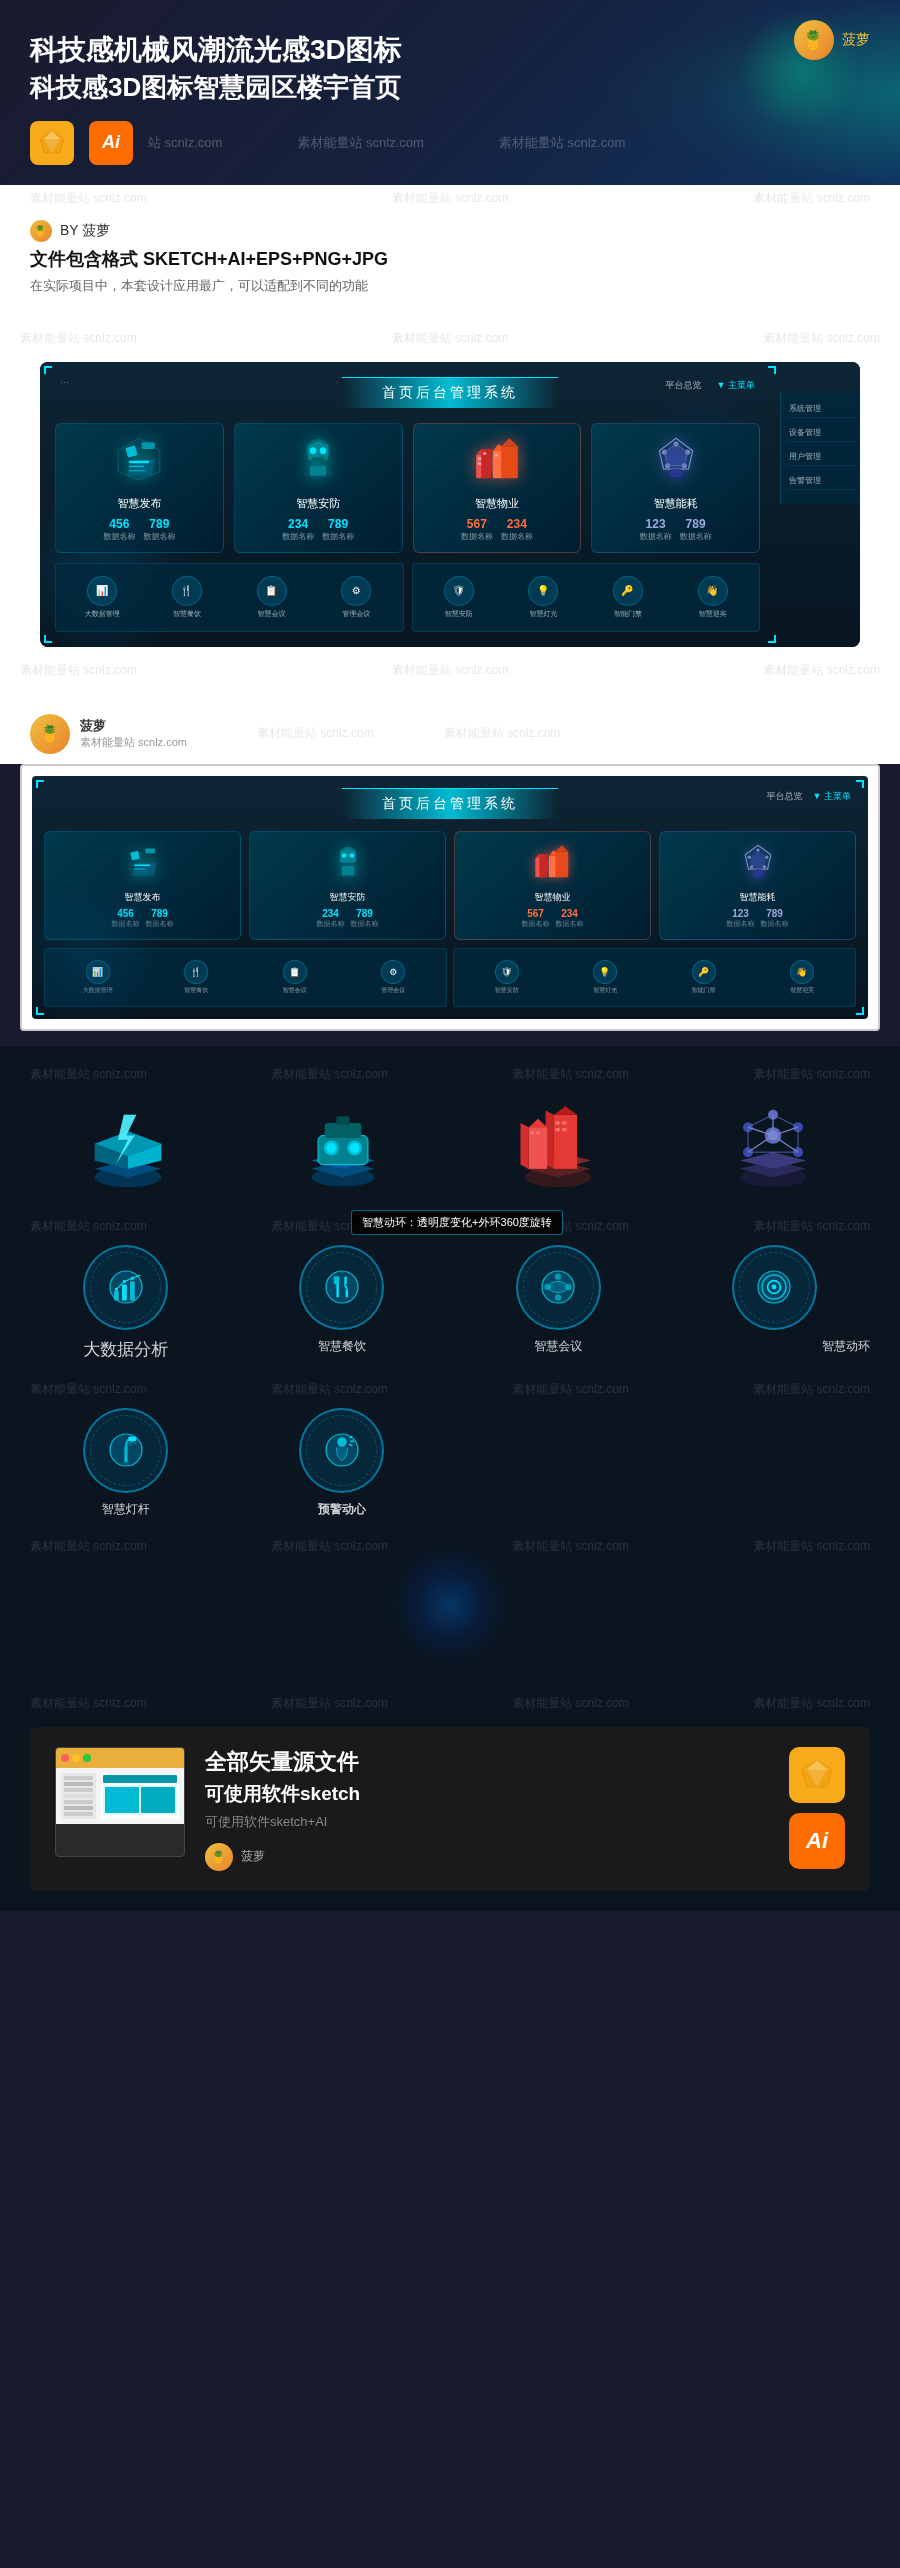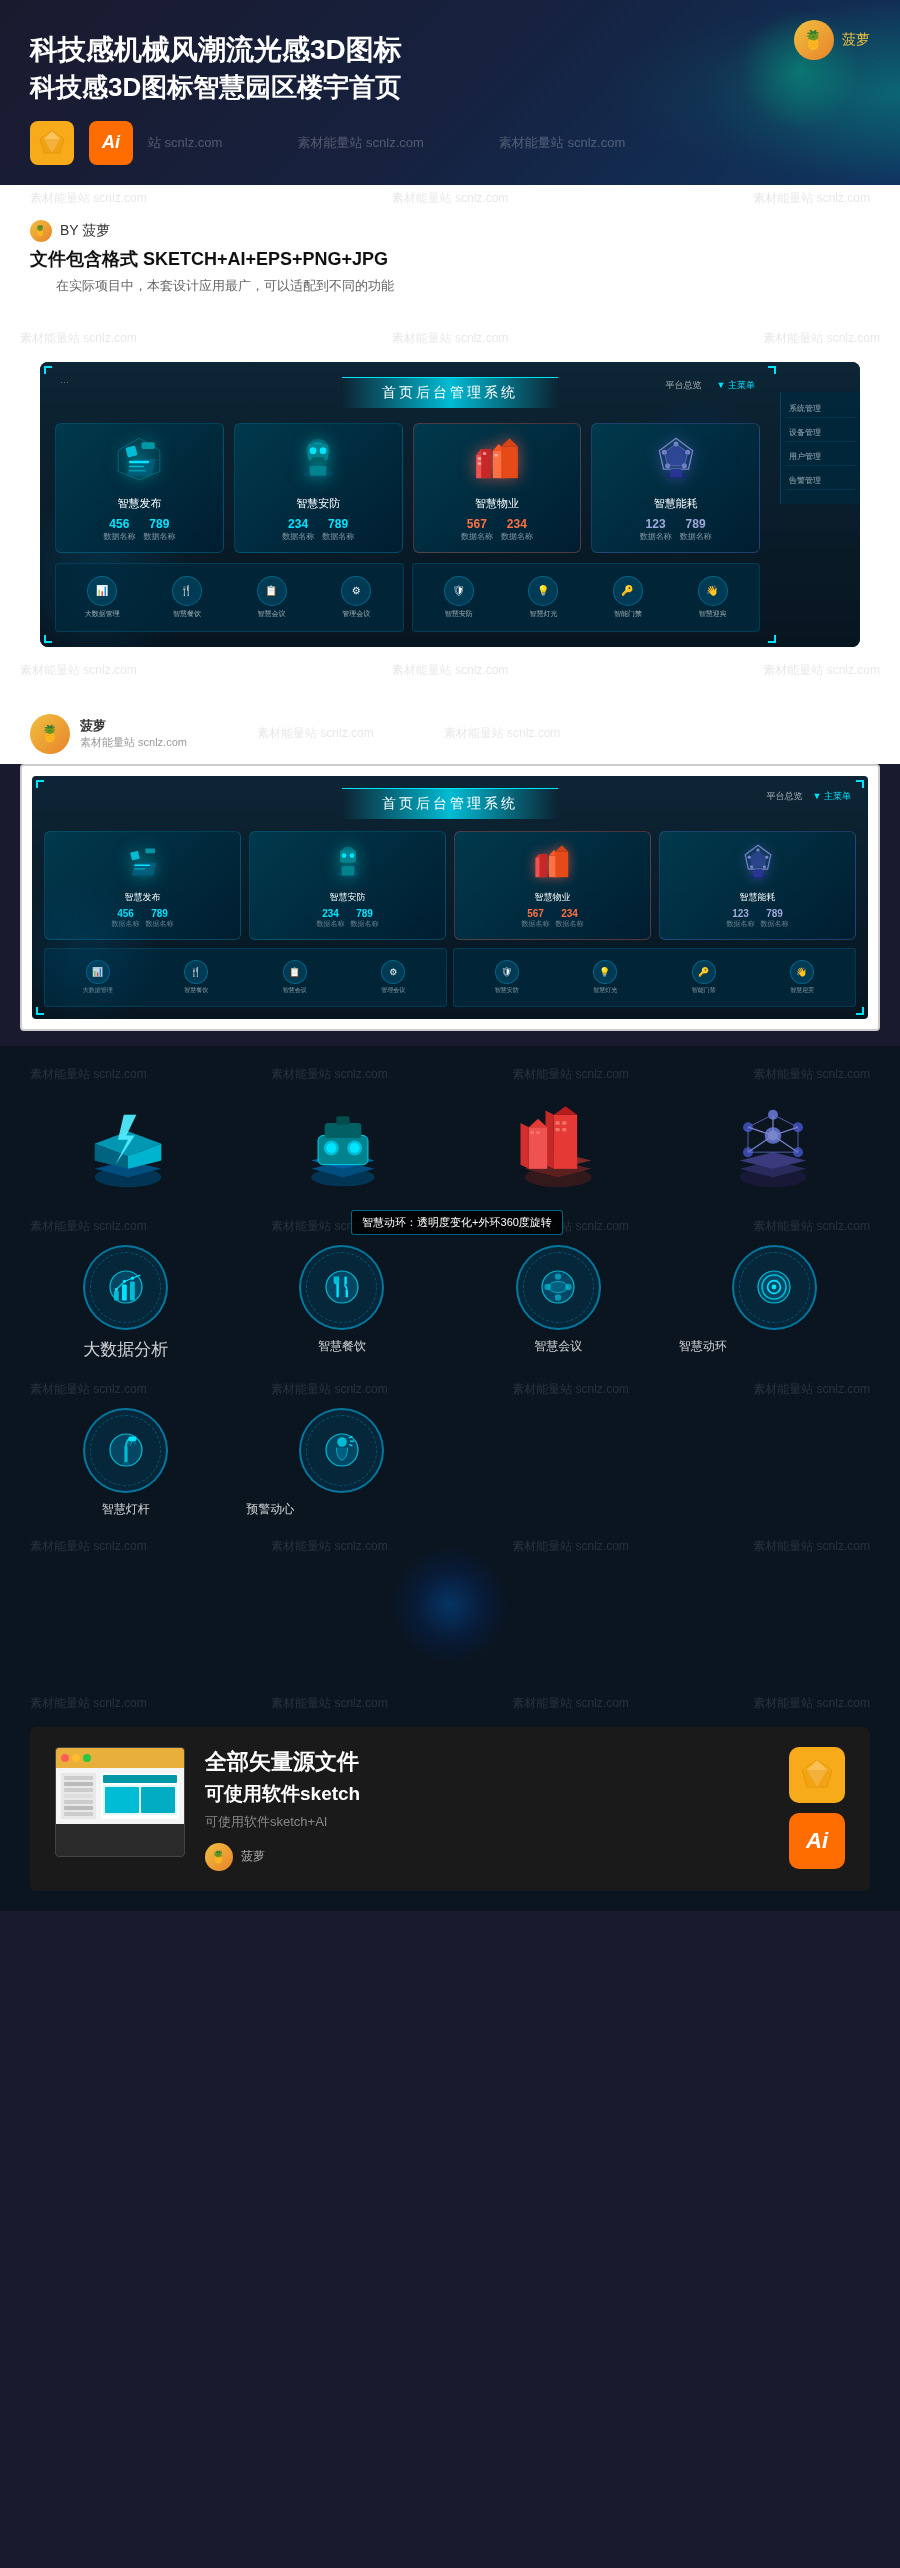--- a/index.html
+++ b/index.html
@@ -126,21 +126,20 @@
     }
     .file-format-title {
       font-size: 18px;
       font-weight: bold;
       color: #111;
       margin-bottom: 6px;
     }
     .file-format-desc {
       font-size: 13px;
       color: #666;
-      margin-left: 26px;
     }
 
     
     .dashboard-preview {
       background: #0d1f2d;
       margin: 15px 20px;
       border-radius: 8px;
       padding: 15px;
       position: relative;
       overflow: hidden;
@@ -917,21 +916,21 @@
           <ellipse cx="25" cy="25" rx="12" ry="7" fill="#006080" stroke="#00bcd4" stroke-width="1"></ellipse>
           <circle cx="25" cy="12" r="4" fill="#00bcd4" opacity="0.7"></circle>
           <circle cx="12" cy="25" r="4" fill="#00bcd4" opacity="0.7"></circle>
           <circle cx="38" cy="25" r="4" fill="#00bcd4" opacity="0.7"></circle>
           <circle cx="25" cy="38" r="4" fill="#00bcd4" opacity="0.7"></circle>
         </svg>
       </div>
       <div style="color:rgba(255,255,255,0.8);font-size:12px;">智慧会议</div>
     </div>
 
-    <div style="text-align:left;">
+    <div style="text-align:right;">
       <div style="width:85px;height:85px;border-radius:50%;margin:0 auto 8px;background:rgba(0,80,120,0.3);border:2px solid rgba(0,200,255,0.5);display:flex;align-items:center;justify-content:center;position:relative;">
         <div style="position:absolute;inset:5px;border-radius:50%;border:1px dashed rgba(0,200,255,0.3);"></div>
         <svg viewBox="0 0 50 50" style="width:40px;height:40px;">
           <circle cx="25" cy="25" r="20" fill="rgba(0,150,200,0.3)" stroke="#00bcd4" stroke-width="1.5"></circle>
           <circle cx="25" cy="25" r="8" fill="none" stroke="#00e5ff" stroke-width="2"></circle>
           <circle cx="25" cy="25" r="3" fill="#00e5ff"></circle>
 
           <path d="M25,10 A15,15 0 0,1 40,25" fill="none" stroke="#00bcd4" stroke-width="2" marker-end="url(#arr)"></path>
           <path d="M40,25 A15,15 0 0,1 25,40" fill="none" stroke="#00bcd4" stroke-width="2"></path>
           <path d="M25,40 A15,15 0 0,1 10,25" fill="none" stroke="#00bcd4" stroke-width="2"></path>
@@ -965,21 +964,21 @@
 
           <line x1="33" y1="14" x2="38" y2="18" stroke="#00e5ff" stroke-width="1" opacity="0.6"></line>
           <line x1="33" y1="14" x2="30" y2="20" stroke="#00e5ff" stroke-width="1" opacity="0.6"></line>
           <line x1="33" y1="14" x2="26" y2="18" stroke="#00e5ff" stroke-width="1" opacity="0.6"></line>
         </svg>
       </div>
       <div style="color:rgba(255,255,255,0.8);font-size:12px;">智慧灯杆</div>
     </div>
 
 
-    <div style="text-align:left;">
+    <div style="text-align:center;font-weight:bold;">
       <div style="width:85px;height:85px;border-radius:50%;margin:0 auto 8px;background:rgba(0,80,120,0.3);border:2px solid rgba(0,200,255,0.5);display:flex;align-items:center;justify-content:center;position:relative;">
         <div style="position:absolute;inset:5px;border-radius:50%;border:1px dashed rgba(0,200,255,0.3);"></div>
         <svg viewBox="0 0 50 50" style="width:40px;height:40px;">
           <circle cx="25" cy="25" r="20" fill="rgba(0,150,200,0.3)" stroke="#00bcd4" stroke-width="1.5"></circle>
 
           <circle cx="25" cy="15" r="6" fill="#00bcd4"></circle>
           <path d="M18,22 Q18,35 25,38 Q32,35 32,22" fill="#006080" stroke="#00bcd4" stroke-width="1"></path>
 
           <line x1="34" y1="10" x2="38" y2="8" stroke="#00e5ff" stroke-width="1.5"></line>
           <line x1="35" y1="14" x2="40" y2="14" stroke="#00e5ff" stroke-width="1.5"></line>

